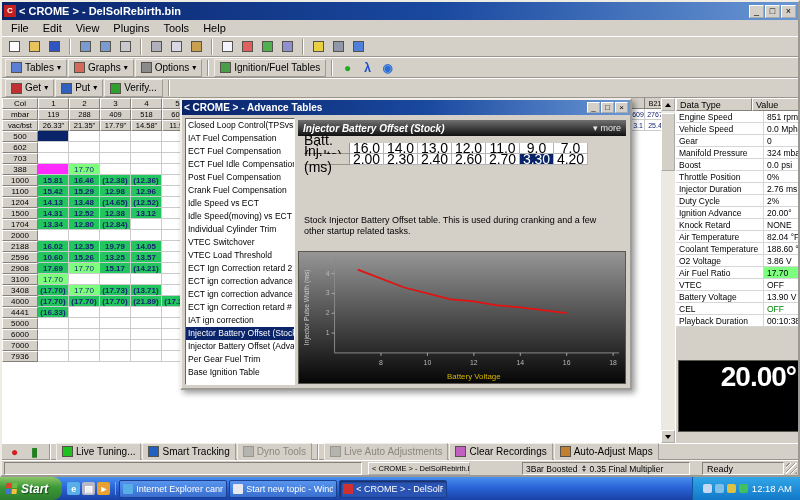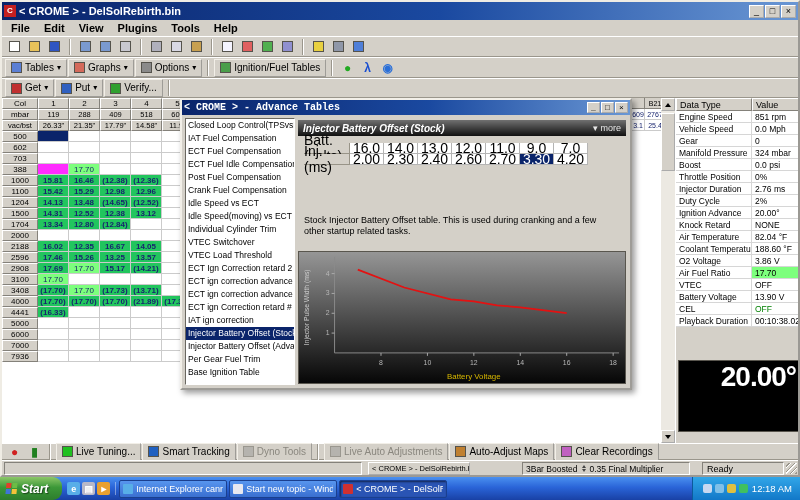--- a/index.html
+++ b/index.html
@@ -6,21 +6,21 @@
   html,body { width:800px; height:500px; overflow:hidden; font-family:"Liberation Sans",sans-serif; background:#d4d0c8; }
 
   
   .app { position:absolute; left:0; top:0; width:800px; height:477px; background:#d4d0c8;
          border:2px outset #efece4; display:flex; flex-direction:column; }
   .titlebar { height:18px; background:linear-gradient(90deg,#0a246a,#1a49a0 55%,#6a97d4); display:flex; align-items:center; gap:3px; padding:0 2px; flex:0 0 auto; }
   .app-icon { width:12px; height:12px; background:#c42020; color:#fff; font-size:8px; font-weight:bold; text-align:center; line-height:12px; }
   .title-text { color:#fff; font-size:11px; font-weight:bold; flex:1; white-space:nowrap; overflow:hidden; }
   .winbtn { width:15px; height:13px; background:#d4d0c8; border:1px outset #fff; font-size:9px; line-height:11px; text-align:center; color:#000; }
   .menubar { height:16px; display:flex; align-items:center; font-size:11px; padding-left:2px; flex:0 0 auto; }
-  .menu-item { padding:13px 7px;font-weight:bold; }
+  .menu-item { padding:13px 7px; }
   .tbrow { display:flex; align-items:center; border-top:1px solid #fff; border-bottom:1px solid #9a968c; padding:0 3px; gap:1px; flex:0 0 auto; }
   #tb1 { height:21px; } #tb2 { height:21px; } #tb3 { height:20px; }
   .tb-icon-btn { width:19px; height:17px; display:flex; align-items:center; justify-content:center; }
   .tb-ic { width:11px; height:11px; border:1px solid #55534c; flex:0 0 auto; }
   .tb-ic.glyph { border:none; width:auto; height:auto; font-size:12px; font-weight:bold; line-height:12px; }
   .tb-btn { display:flex; align-items:center; gap:3px; padding:1px 5px; height:18px; background:#d4d0c8; border:1px outset #f2efe8; font-size:10px; white-space:nowrap; }
   .tb-btn.disabled { color:#8a877f; }
   .tb-btn.disabled .tb-ic { opacity:.45; }
   .tb-lbl { line-height:16px; }
   .tb-dd { font-size:8px; line-height:10px; }
@@ -45,30 +45,30 @@
   .tri-dn { width:0; height:0; border:3px solid transparent; border-top:4px solid #000; margin-bottom:-3px; }
   .sb-track { flex:1; position:relative; }
   .sb-thumb { position:absolute; left:0; top:2px; width:100%; height:58px; background:#d4d0c8; border:1px outset #fff; }
 
   
   .dpanel { position:absolute; left:673px; top:0; width:127px; height:100%; background:#d4d0c8; border-left:1px solid #fff; }
   .dp-hdr { display:flex; height:13px; }
   .dp-hc { background:#d4d0c8; border:1px solid; border-color:#fff #84817a #84817a #fff; font-size:9px; display:flex; align-items:center; padding-left:3px; }
   .dp-hc.n { width:76px; } .dp-hc.v { flex:1; }
   .dp-row { display:flex; height:12px; background:#fff; border-bottom:1px solid #d6d6d6; font-size:8.5px; }
-  .dp-name { width:76px; padding-left:3px; border-right:1px solid #d6d6d6; display:flex; align-items:center; white-space:nowrap; overflow:hidden; }
+  .dp-name { width:88px; padding-left:3px; border-right:1px solid #d6d6d6; display:flex; align-items:center; white-space:nowrap; overflow:hidden; }
   .dp-val { flex:1; padding-left:3px; display:flex; align-items:center; white-space:nowrap; overflow:hidden; }
   .dp-val.hl { background:#7dff7d; }
   .ignition { position:absolute; left:2px; top:262px; width:122px; height:72px; background:#000; border:1px solid #59564e; color:#fff; }
   .ign-title { font-size:9.5px; font-weight:bold; padding:4px 3px 2px; }
   .ign-value { font-size:28px; font-weight:bold; text-align:right; padding-right:3px; letter-spacing:-1px; }
 
   
   .advwin { position:absolute; left:178px; top:0; width:452px; height:292px; background:#d4d0c8; border:2px outset #f2efe8; box-shadow:3px 3px 6px rgba(0,0,0,.4); }
-  .adv-title { height:15px; background:linear-gradient(90deg,#0a246a,#1a49a0 55%,#6a97d4); display:flex; align-items:center; gap:3px; padding:0 2px;font-family:Liberation Mono, monospace; }
+  .adv-title { height:15px; background:linear-gradient(90deg,#0a246a,#1a49a0 55%,#6a97d4); display:flex; align-items:center; gap:3px; padding:0 2px; }
   .adv-title .title-text { font-size:10px; }
   .adv-title .winbtn { width:13px; height:11px; font-size:8px; line-height:9px; }
   .adv-body { position:relative; height:273px; }
   .adv-list { position:absolute; left:3px; top:3px; width:110px; bottom:3px; background:#fff; border:1px solid; border-color:#6a675f #fff #fff #6a675f; overflow:hidden; }
   .adv-item { font-size:8.5px; height:13px; line-height:13px; padding-left:2px; white-space:nowrap; overflow:hidden; color:#000; }
   .adv-item.sel { background:#0a246a; color:#fff; }
   .panel-hdr { position:absolute; left:116px; top:5px; right:4px; height:16px; background:linear-gradient(180deg,#707070,#101010); color:#fff; display:flex; align-items:center; padding:0 5px; }
   .panel-title { font-style:italic; font-weight:bold; font-size:10px; flex:1; }
   .more { font-size:9px; display:flex; align-items:center; gap:3px; color:#e8e8e8; }
   .batt { position:absolute; left:122px; top:28px; display:grid; grid-template-columns:46px repeat(7,34px); }
@@ -336,27 +336,27 @@
           <div class="ft-cell val"></div>
           <div class="ft-cell val"></div>
           <div class="ft-cell val"></div>
           <div class="ft-cell val"></div>
           <div class="ft-cell val"></div>
         </div>
         <div class="ft-row">
           <div class="ft-cell hdr lblcol">2188</div>
           <div class="ft-cell val c-y">16.02</div>
           <div class="ft-cell val c-y">12.35</div>
-          <div class="ft-cell val c-y">16.67</div>
+          <div class="ft-cell val c-y">19.79</div>
           <div class="ft-cell val c-y">14.05</div>
           <div class="ft-cell val"></div>
         </div>
         <div class="ft-row">
           <div class="ft-cell hdr lblcol">2596</div>
-          <div class="ft-cell val c-y">17.46</div>
+          <div class="ft-cell val c-y">10.60</div>
           <div class="ft-cell val c-y">15.26</div>
           <div class="ft-cell val c-y">13.25</div>
           <div class="ft-cell val c-y">13.57</div>
           <div class="ft-cell val"></div>
         </div>
         <div class="ft-row">
           <div class="ft-cell hdr lblcol">2908</div>
           <div class="ft-cell val c-y">17.69</div>
           <div class="ft-cell val c-g">17.70</div>
           <div class="ft-cell val c-y">15.17</div>
@@ -643,26 +643,26 @@
       <div class="tb-btn disabled">
         <div class="tb-ic" style="background: rgb(144, 144, 144);"></div>
         <div class="tb-lbl">Dyno Tools</div>
       </div>
       <div class="tb-sep"></div>
       <div class="tb-btn disabled">
         <div class="tb-ic" style="background: rgb(144, 144, 144);"></div>
         <div class="tb-lbl">Live Auto Adjustments</div>
       </div>
       <div class="tb-btn">
+        <div class="tb-ic" style="background: rgb(192, 96, 192);"></div>
+        <div class="tb-lbl">Clear Recordings</div>
+      </div>
+      <div class="tb-btn">
         <div class="tb-ic" style="background: rgb(192, 128, 48);"></div>
         <div class="tb-lbl">Auto-Adjust Maps</div>
-      </div>
-      <div class="tb-btn">
-        <div class="tb-ic" style="background: rgb(192, 96, 192);"></div>
-        <div class="tb-lbl">Clear Recordings</div>
       </div>
     </div>
 
   <div class="statusrow">
     <div class="st-empty"></div>
     <div class="mdi-min">
       <span>&lt; CROME &gt; - DelSolRebirth.bin</span>
     </div>
     <div class="boost-panel">
       <span>3Bar Boosted</span>

